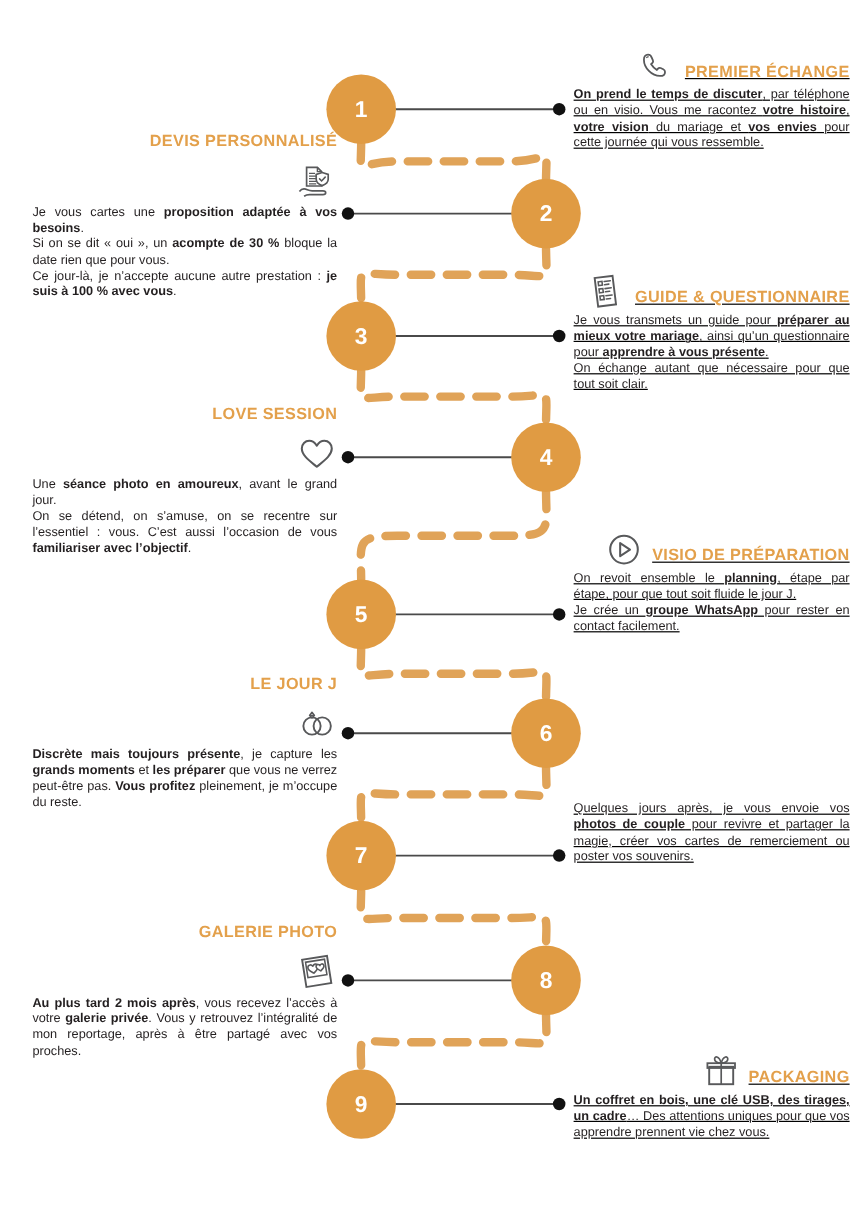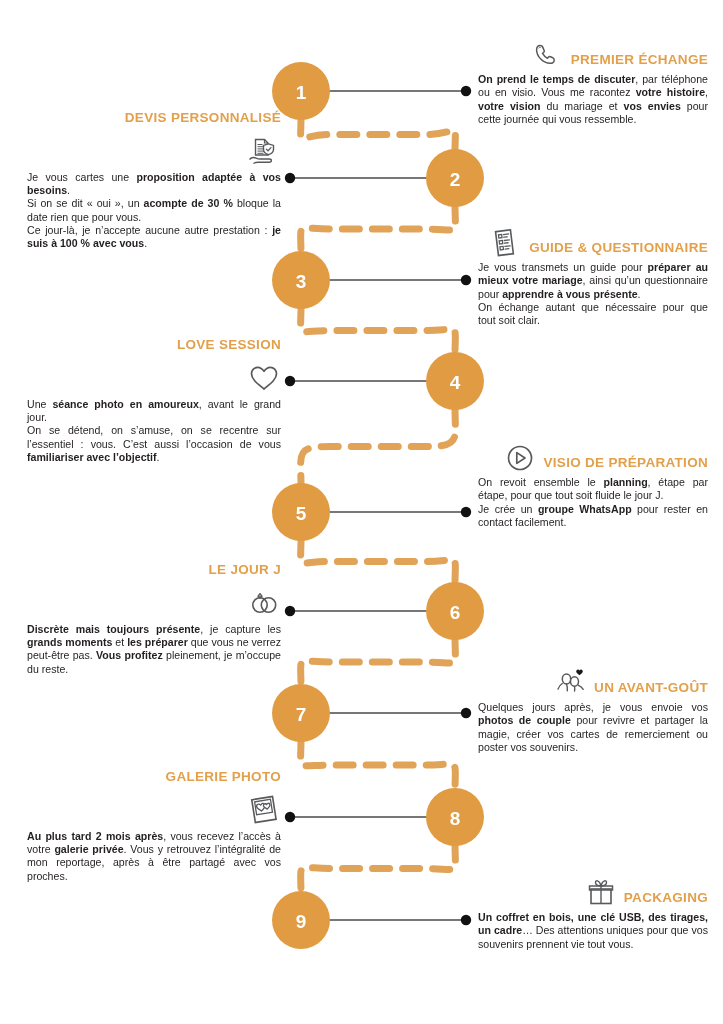--- a/index.html
+++ b/index.html
@@ -16,21 +16,21 @@
 
   .step-num {
     font-family: "Liberation Sans", sans-serif;
     font-size: 19px; font-weight: bold; fill:#ffffff;
     text-anchor: middle; dominant-baseline: central;
   }
 
   
   .block { position:absolute; }
   .block.left  { width:254px; text-align:justify; }
-  .block.right { width:230px; text-align:justify; }
+  .block.right { width:230px; text-align:justify;text-decoration:underline; }
 
   .head-row {
     display:flex; align-items:flex-end; gap:6px;
     margin-bottom:3px; min-height:30px;
   }
   .block.right .head-row { justify-content:flex-end; }
   .block.left  .head-row { justify-content:flex-start;flex-direction:column; }
 
   .head-title {
     font-size:13.5px; font-weight:bold; letter-spacing:0.3px;
@@ -225,34 +225,20 @@
               <path d="M11 8.2l2-2.6 2 2.6-2 2z" fill="none" stroke="#58595b" stroke-width="1.3" stroke-linejoin="round"></path>
               <path d="M11 8.2h4" stroke="#58595b" stroke-width="1.1"></path>
             </svg>
           </span>
         </div>
         <div class="body-text">
           <p><b>Discrète mais toujours présente</b><span>, je capture les </span><b>grands moments</b><span> et </span><b>les préparer</b><span> que vous ne verrez peut-être pas. </span><b>Vous profitez</b><span> pleinement, je m’occupe du reste.</span></p>
         </div>
       </div>
       <div class="block right" style="top: 668px; left: 478px;">
-        <div class="head-row">
-          <span class="head-icon">
-            <svg viewBox="0 0 34 30">
-              <ellipse cx="12.5" cy="11" rx="4.2" ry="5" fill="none" stroke="#58595b" stroke-width="1.5"></ellipse>
-              <ellipse cx="20.5" cy="13.5" rx="4" ry="4.8" fill="#fff" stroke="#58595b" stroke-width="1.5"></ellipse>
-              <path d="M8.3 15.5c-2.2 1.2-3.6 3.3-4.3 5.6" fill="none" stroke="#58595b" stroke-width="1.4" stroke-linecap="round"></path>
-              <path d="M12.5 16.2c1 2.2 1.1 4.5.8 6.6" fill="none" stroke="#58595b" stroke-width="1.4" stroke-linecap="round"></path>
-              <path d="M20.5 18.4c.4 1.9.3 3.3 0 4.6" fill="none" stroke="#58595b" stroke-width="1.4" stroke-linecap="round"></path>
-              <path d="M24.4 17.3c2.2.9 3.8 2.3 4.8 4" fill="none" stroke="#58595b" stroke-width="1.4" stroke-linecap="round"></path>
-              <path d="M22.6 2.2c.9-1 2.5-.8 2.9.4.5-1.2 2.1-1.4 2.9-.4.9 1.1.1 2.5-1.1 3.5l-1.8 1.5-1.8-1.5c-1.2-1-2-2.4-1.1-3.5z" fill="#1a1a1a"></path>
-            </svg>
-          </span>
-          <span class="head-title">UN AVANT-GOÛT</span>
-        </div>
         <div class="body-text">
           <p><span>Quelques jours après, je vous envoie vos </span><b>photos de couple</b><span> pour revivre et partager la magie, créer vos cartes de remerciement ou poster vos souvenirs.</span></p>
         </div>
       </div>
       <div class="block left" style="top: 770px; left: 27px;">
         <div class="head-row">
           <span class="head-title">GALERIE PHOTO</span>
           <span class="head-icon">
             <svg viewBox="0 0 34 30">
               <g transform="rotate(-9 17 15)">
@@ -275,18 +261,18 @@
               <rect x="7" y="11" width="20" height="14.5" fill="none" stroke="#58595b" stroke-width="1.6"></rect>
               <rect x="5.5" y="8" width="23" height="4" fill="none" stroke="#58595b" stroke-width="1.5"></rect>
               <path d="M17 8v17.5" stroke="#58595b" stroke-width="1.4"></path>
               <path d="M17 8c-2.8-.3-5.5-1.6-5.5-3.6 0-1.1.9-1.9 1.9-1.6 1.7.5 3 2.7 3.6 5.2z" fill="none" stroke="#58595b" stroke-width="1.4" stroke-linejoin="round"></path>
               <path d="M17 8c2.8-.3 5.5-1.6 5.5-3.6 0-1.1-.9-1.9-1.9-1.6-1.7.5-3 2.7-3.6 5.2z" fill="none" stroke="#58595b" stroke-width="1.4" stroke-linejoin="round"></path>
             </svg>
           </span>
           <span class="head-title">PACKAGING</span>
         </div>
         <div class="body-text">
-          <p><b>Un coffret en bois, une clé USB, des tirages, un cadre</b><span>… Des attentions uniques pour que vos souvenirs prennent vie tout vous.</span></p>
+          <p><b>Un coffret en bois, une clé USB, des tirages, un cadre</b><span>… Des attentions uniques pour que vos apprendre prennent vie chez vous.</span></p>
         </div>
       </div>
     </div>
 
 </div>
 
 </body></html>

